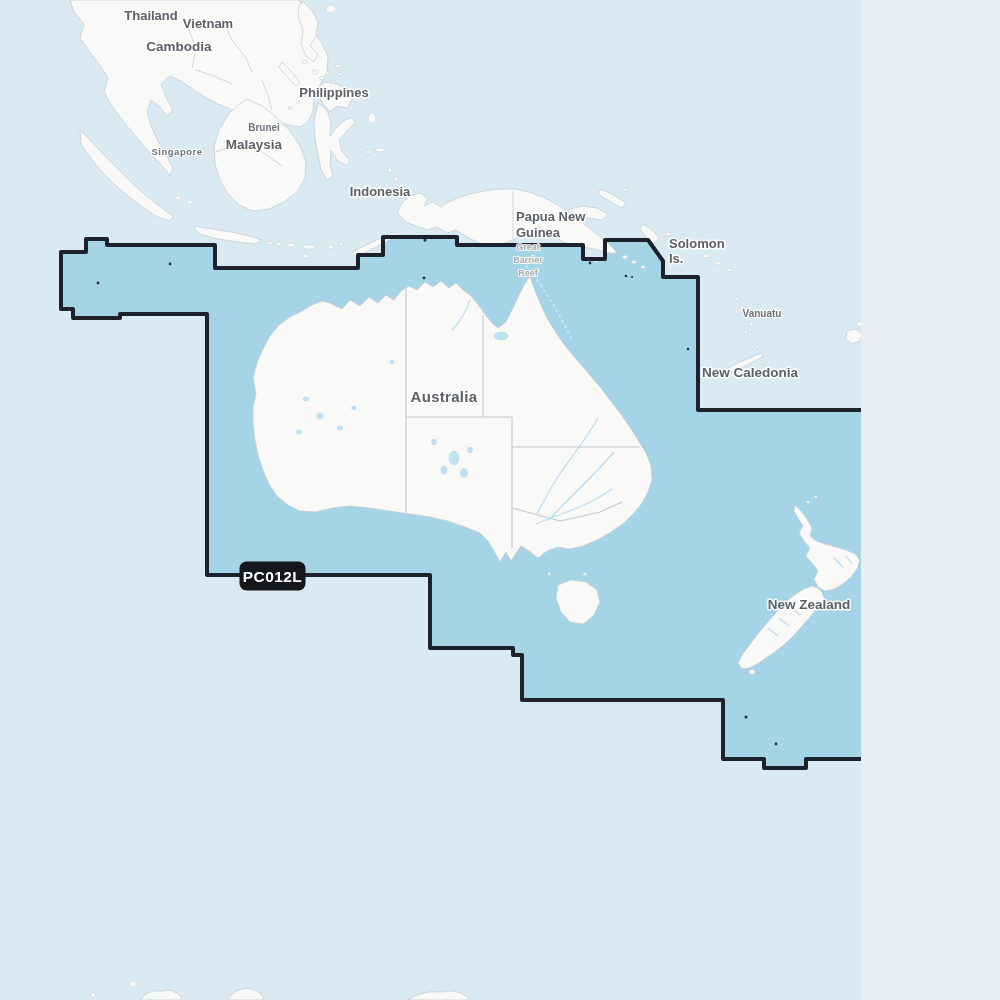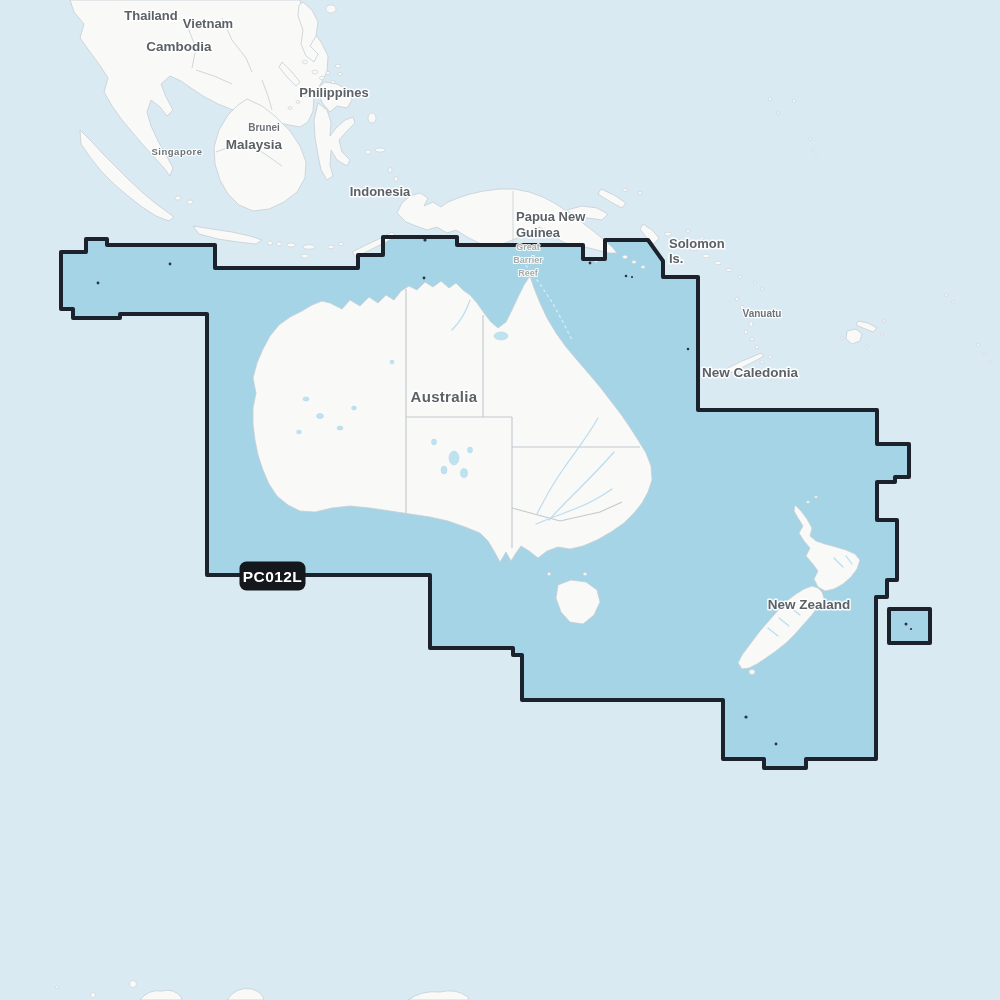--- a/index.html
+++ b/index.html
@@ -1,17 +1,17 @@
 <!DOCTYPE html>
 <html><head>
 <meta charset="utf-8">
 <style>
   html,body{margin:0;padding:0;background:#e8eef2;}
   .stage{
-    position:relative;width:1000px;height:1000px;overflow:hidden;
+    position:relative;width:861px;height:1000px;overflow:hidden;
     font-family:"Liberation Sans", sans-serif;
   }
   .stage svg{position:absolute;left:0;top:0;display:block;}
   .land{stroke:#c7ced4;stroke-width:0.8;stroke-linejoin:round;}
   .land-dot{stroke:#c7ced4;stroke-width:0.6;}
   .inner-border{stroke:#d2d7db;stroke-width:1;fill:none;}
   .state-line{stroke:#c3c9cf;stroke-width:1.1;fill:none;}
   .river{stroke:#b9ddf0;stroke-width:1.2;fill:none;stroke-linecap:round;}
   .lake{fill:#bfe2f1;stroke:#aed6ea;stroke-width:0.5;}
   .reef{stroke:#d8eef7;stroke-width:1.4;fill:none;stroke-dasharray:3 3;opacity:.85;}

